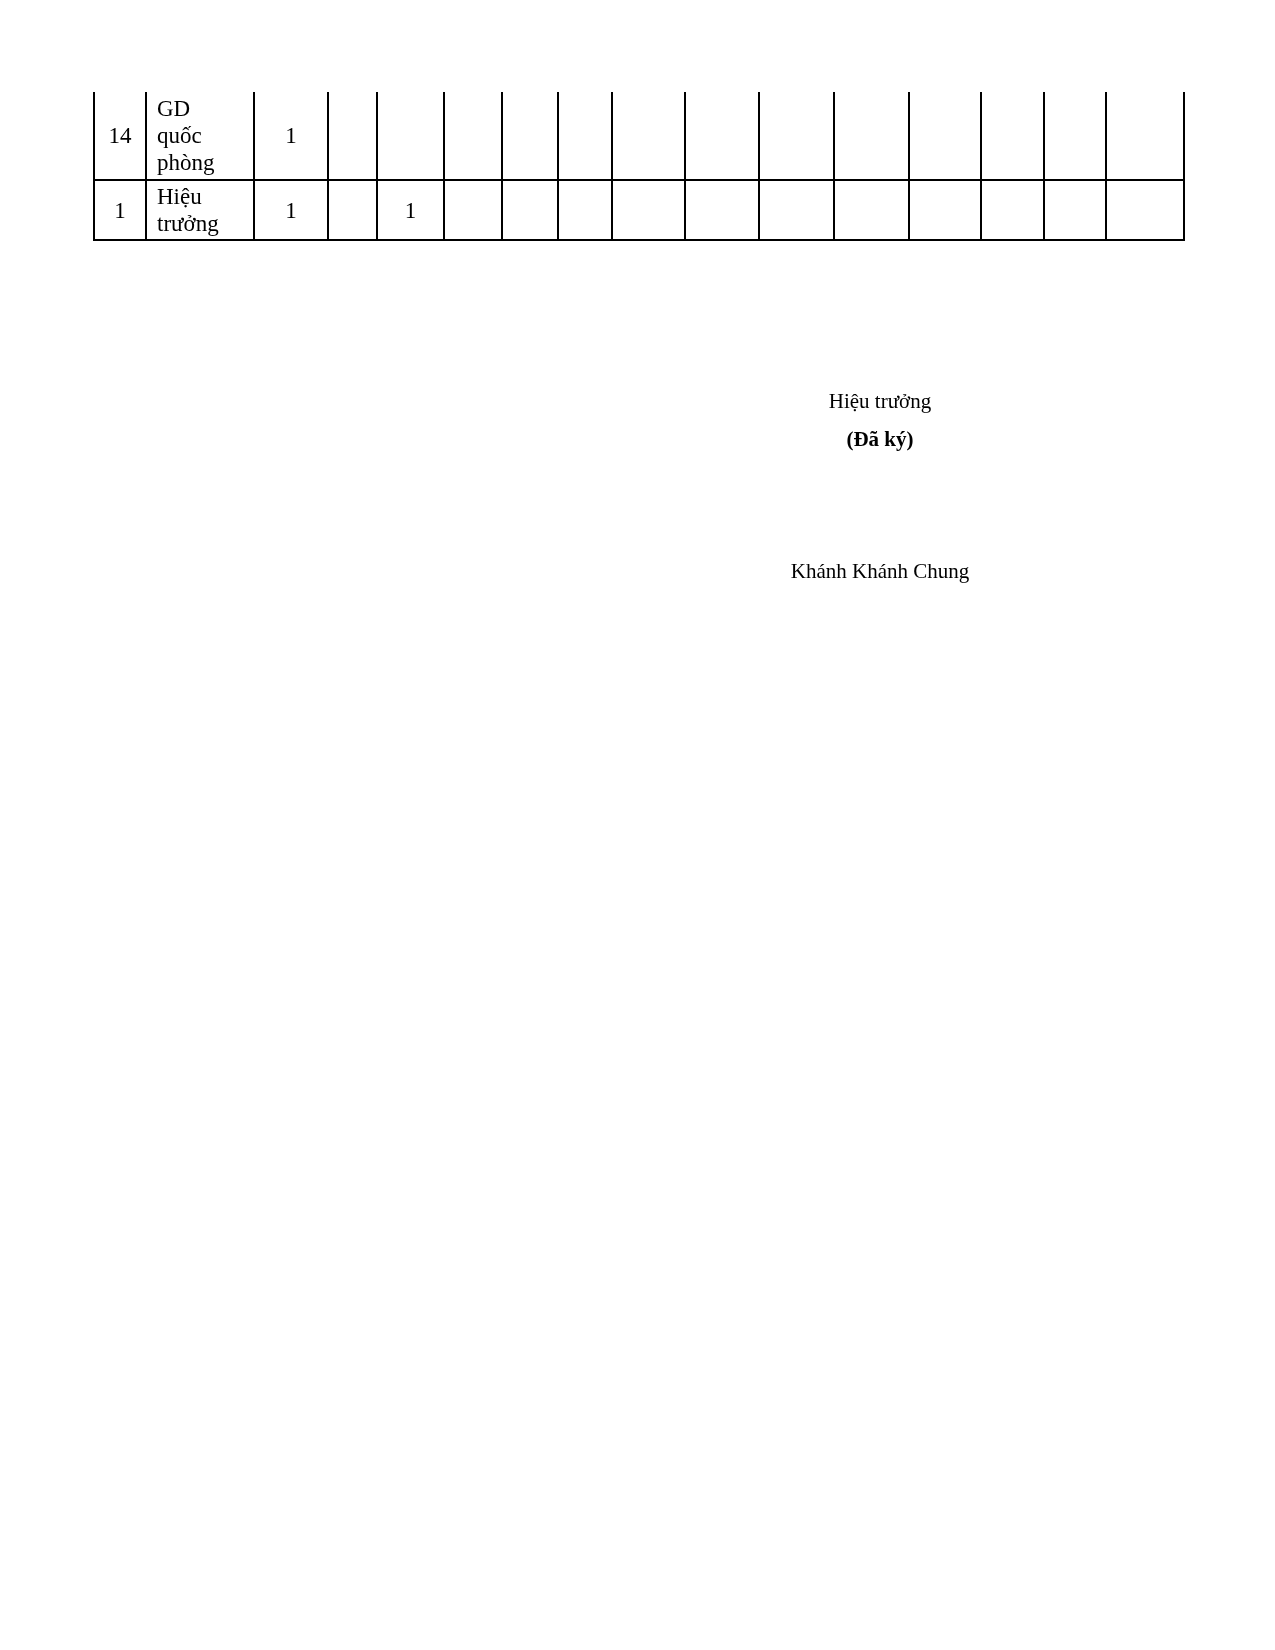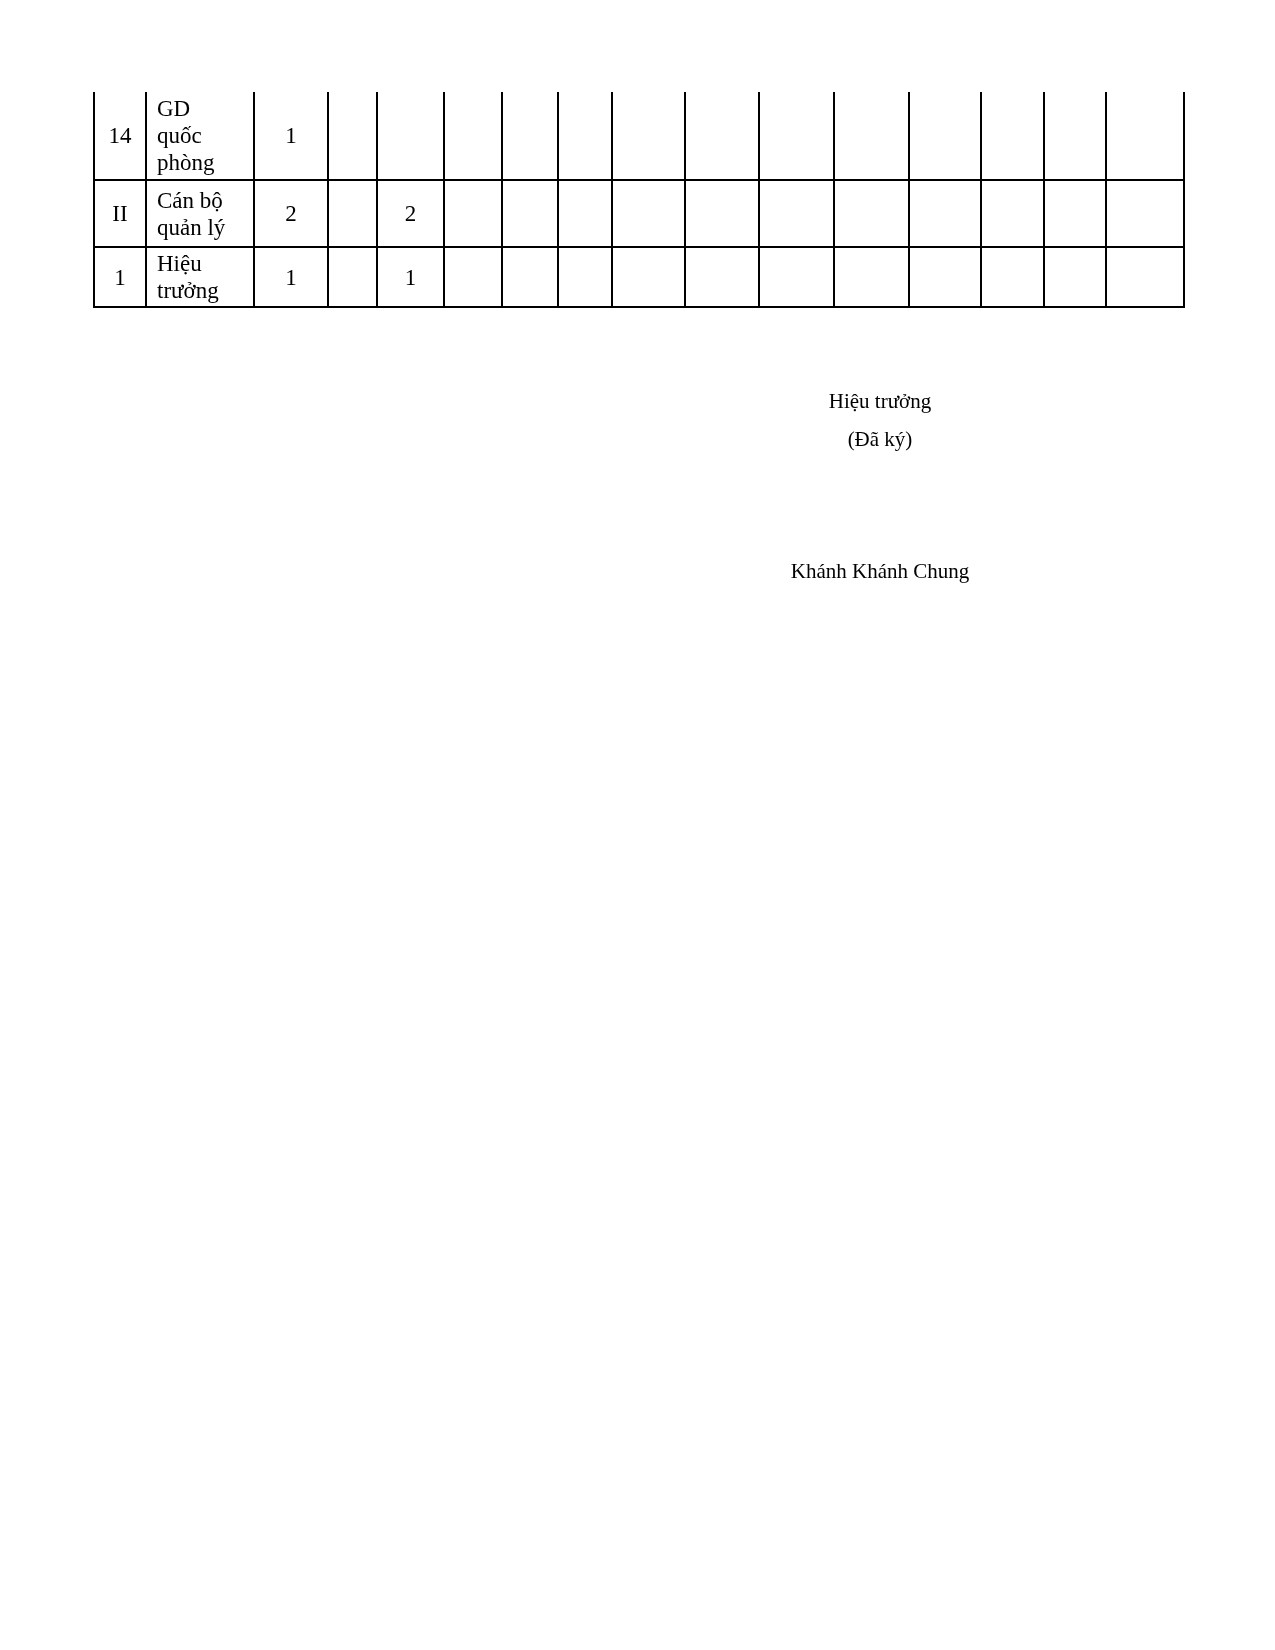--- a/index.html
+++ b/index.html
@@ -43,21 +43,21 @@
     position: absolute;
     left: 530px;
     top: 368px;
     width: 700px;
     text-align: center;
     font-size: 21px;
     line-height: 24px;
   }
   .sig-place-date { margin: 0; }
   .sig-title      { margin: 21px 0 0 0; }
-  .sig-note       { margin: 14px 0 0 0; }
+  .sig-note       { margin: 14px 0 0 0; font-weight: bold; }
   .sig-name       { margin: 108px 0 0 0; }
 </style>
 </head>
 <body>
 
 <div class="page">
 
   <table class="staff-table">
     <colgroup>
         <col style="width: 52px;">
@@ -89,38 +89,20 @@
           <td></td>
           <td></td>
           <td></td>
           <td></td>
           <td></td>
           <td></td>
           <td></td>
           <td></td>
           <td></td>
         </tr>
-        <tr style="height: 67px;">
-          <td>II</td>
-          <td class="name-cell">Cán bộ quản lý</td>
-          <td>2</td>
-          <td></td>
-          <td>2</td>
-          <td></td>
-          <td></td>
-          <td></td>
-          <td></td>
-          <td></td>
-          <td></td>
-          <td></td>
-          <td></td>
-          <td></td>
-          <td></td>
-          <td></td>
-        </tr>
         <tr style="height: 59px;">
           <td>1</td>
           <td class="name-cell">Hiệu trưởng</td>
           <td>1</td>
           <td></td>
           <td>1</td>
           <td></td>
           <td></td>
           <td></td>
           <td></td>

